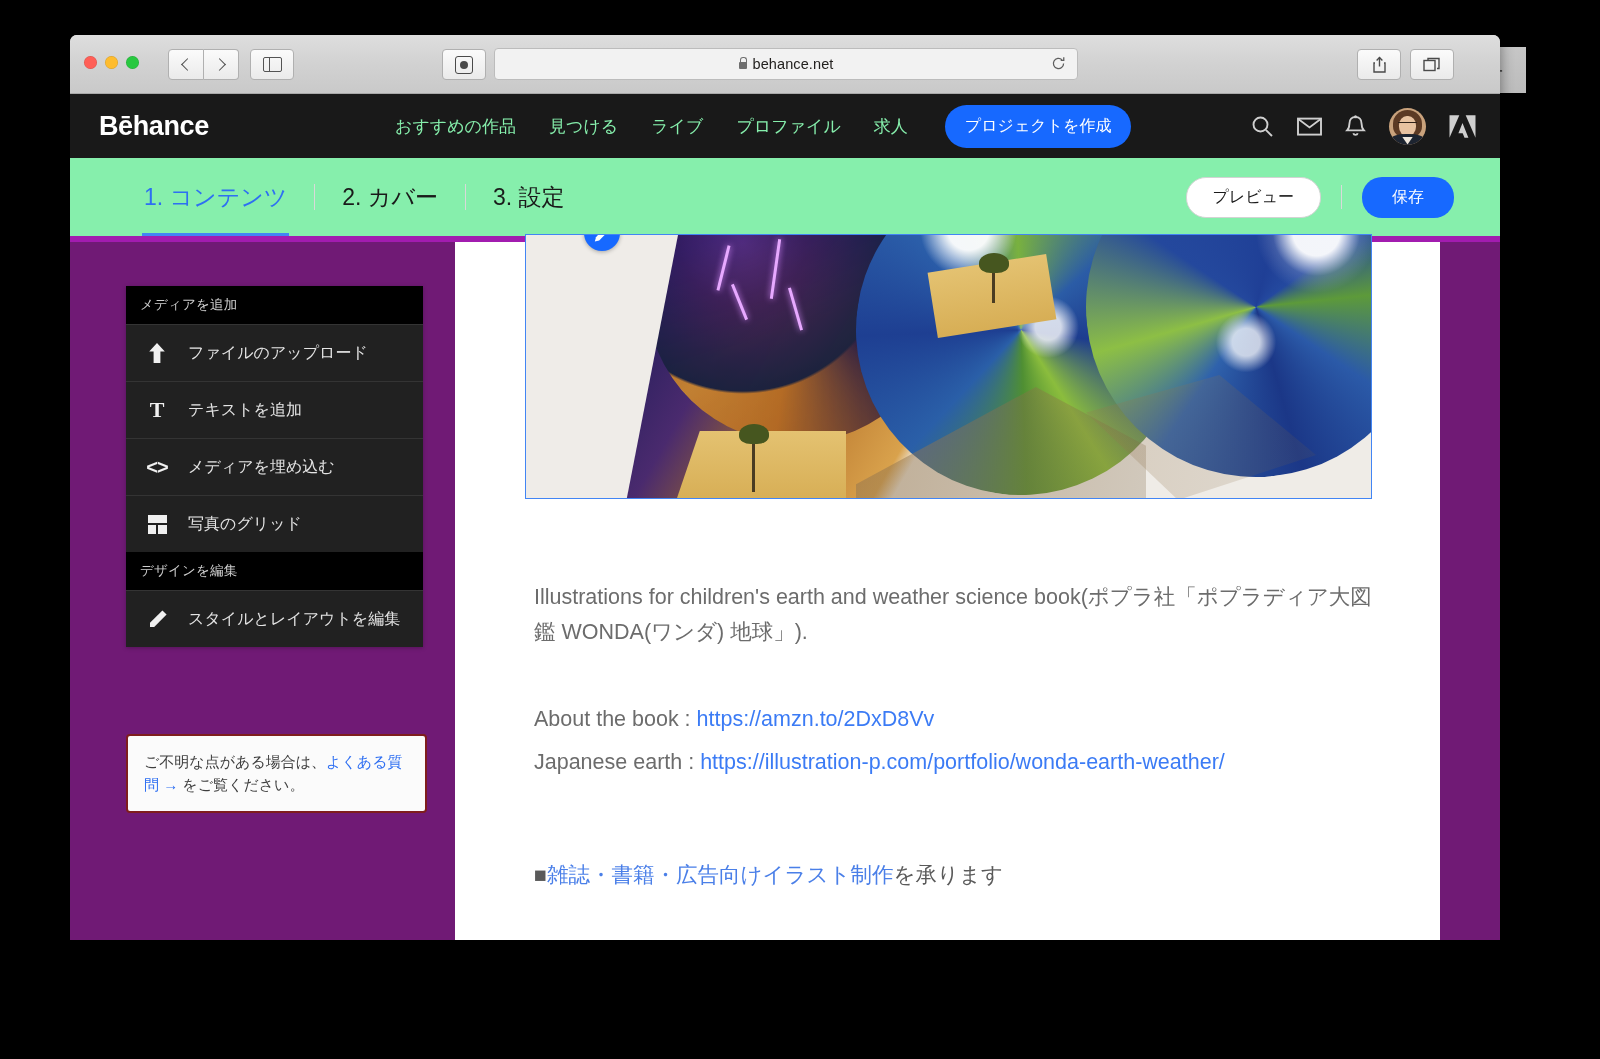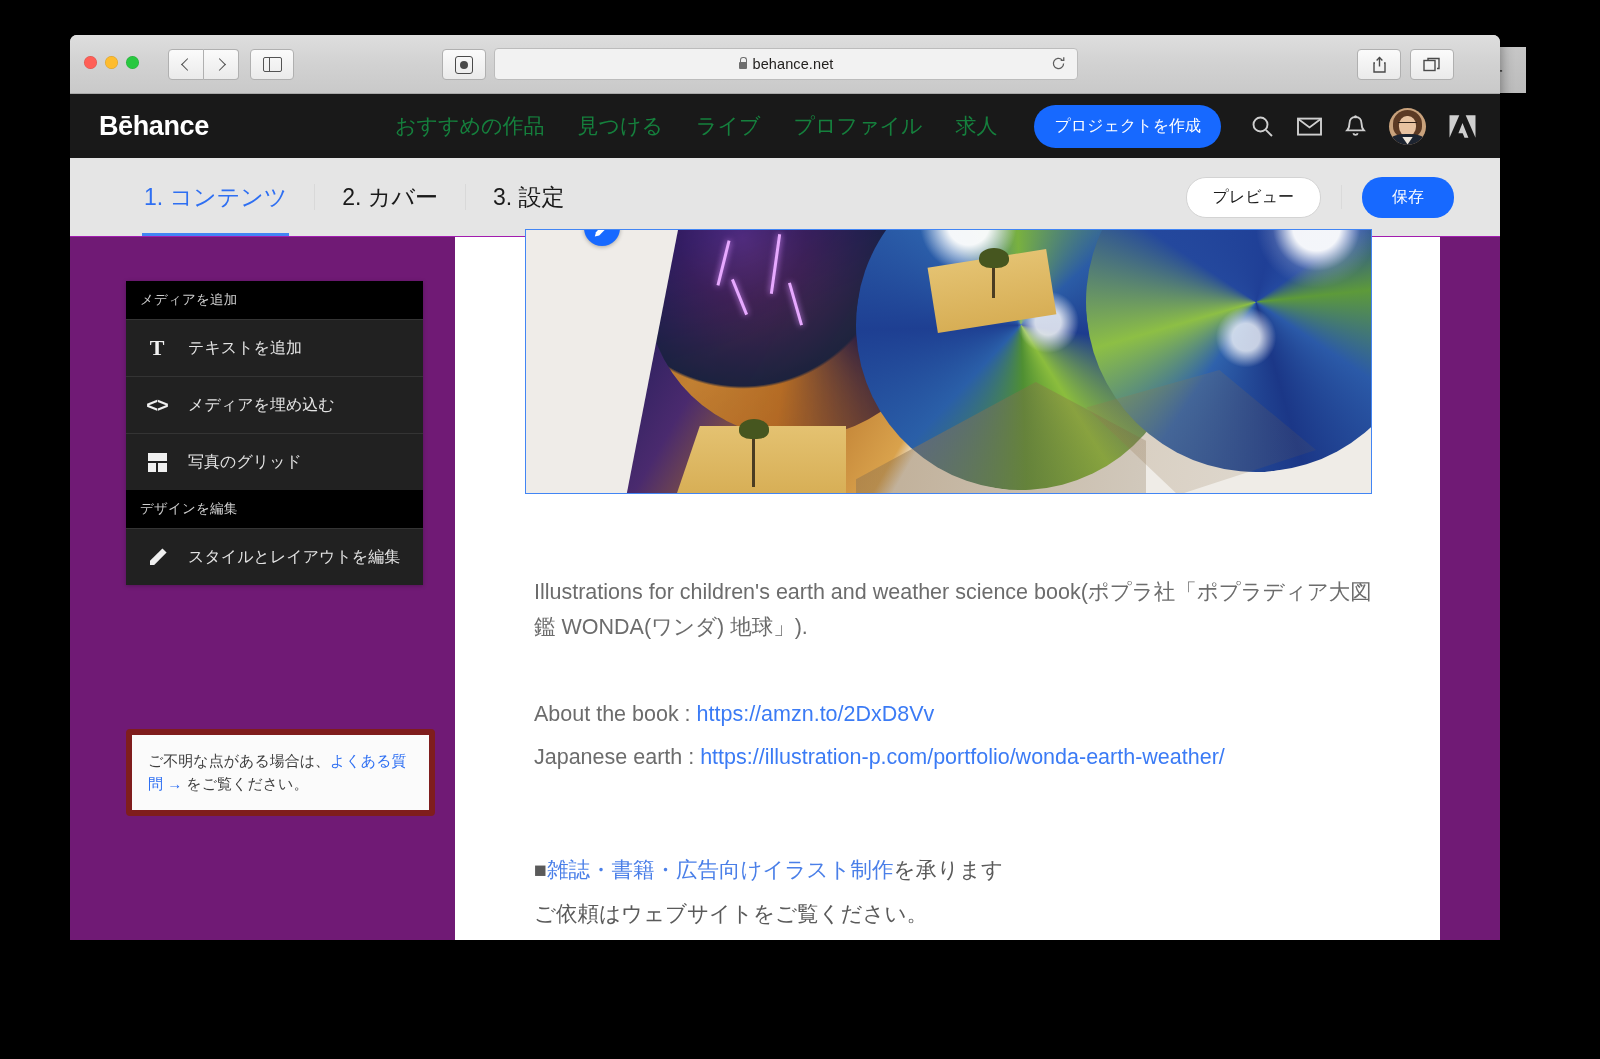--- a/index.html
+++ b/index.html
@@ -197,22 +197,22 @@
     letter-spacing: -0.4px;
   }
   .nav {
     position: absolute;
     left: 325px;
     display: flex;
     align-items: center;
     gap: 33px;
   }
   .nav-item {
-    font-size: 21px;
-    color: #15803d;
+    font-size: 17px;
+    color: #86efac;
     white-space: nowrap;
     text-align: center;
   }
   .create-btn {
     background: #1769ff;
     color: #ffffff;
     font-size: 16px;
     padding: 11px 20px;
     border-radius: 22px;
     white-space: nowrap;
@@ -259,23 +259,23 @@
   .av-collar {
     position: absolute; left: 13px; bottom: 0;
     width: 11px; height: 8px;
     background: #efe7dc;
     clip-path: polygon(50% 100%, 0 0, 100% 0);
   }
 
   
   .editor-bar {
     height: 78px;
-    background: #e5e5e5;
-    position: relative;
-    border-bottom: 1px solid #a21caf;
+    background: #86efac;
+    position: relative;
+    border-bottom: 6px solid #a21caf;
   }
   .steps {
     position: absolute;
     left: 72px;
     top: 0;
     height: 78px;
     display: flex;
     align-items: center;
     gap: 0;
   }
@@ -400,21 +400,21 @@
     display: block;
   }
   .grid-ico i.wide { grid-column: 1 / span 2; width: 19px; }
 
   .help-box {
     position: absolute;
     left: 56px;
     top: 492px;
     width: 265px;
     padding: 14px 16px;
-    border: 6px solid #7f1d1d;
+    border: 2px solid #7f1d1d;
     border-radius: 4px;
     background: #fbfbfb;
     font-size: 15px;
     line-height: 1.55;
     color: #3d3d3d;
   }
   .help-box a { color: #2e6ff2; text-decoration: none; }
 
   
   .img-block {
@@ -651,20 +651,28 @@
         <div class="act-sep"></div>
         <div class="save-btn">保存</div>
       </div>
     </div>
 
     <div class="body-area">
 
       <div class="panel">
         <div class="panel-head">メディアを追加</div>
 
+        <div class="panel-item">
+          <span class="pi-icon">
+            <svg width="20" height="22" viewBox="0 0 20 22">
+              <path d="M10 1 2.2 9.4h4.4V21h6.8V9.4h4.4z" fill="#f0f0f0"></path>
+            </svg>
+          </span>
+          <span class="pi-label">ファイルのアップロード</span>
+        </div>
 
         <div class="panel-item">
           <span class="pi-icon t-txt">T</span>
           <span class="pi-label">テキストを追加</span>
         </div>
 
         <div class="panel-item">
           <span class="pi-icon code-txt">&lt;&gt;</span>
           <span class="pi-label">メディアを埋め込む</span>
         </div>
@@ -725,19 +733,18 @@
         </div>
 
         <div class="txt-block">
           <p>Illustrations for children's earth and weather science book(ポプラ社「ポプラディア大図鑑 WONDA(ワンダ) 地球」).</p>
           <div class="spacer"></div>
           <p><span>About the book : </span><a href="#">https://amzn.to/2DxD8Vv</a></p>
           <p><span>Japanese earth : </span><a href="#">https://illustration-p.com/portfolio/wonda-earth-weather/</a></p>
           <div class="spacer"></div>
           <div class="spacer" style="height:26px"></div>
           <p><span class="sq">■</span><span class="blue-ja">雑誌・書籍・広告向けイラスト制作</span><span class="dark-ja">を承ります</span></p>
-          <p class="dark-ja">ご依頼はウェブサイトをご覧ください。</p>
         </div>
 
       </div>
     </div>
   </div>
 </div>
 
 </body></html>

